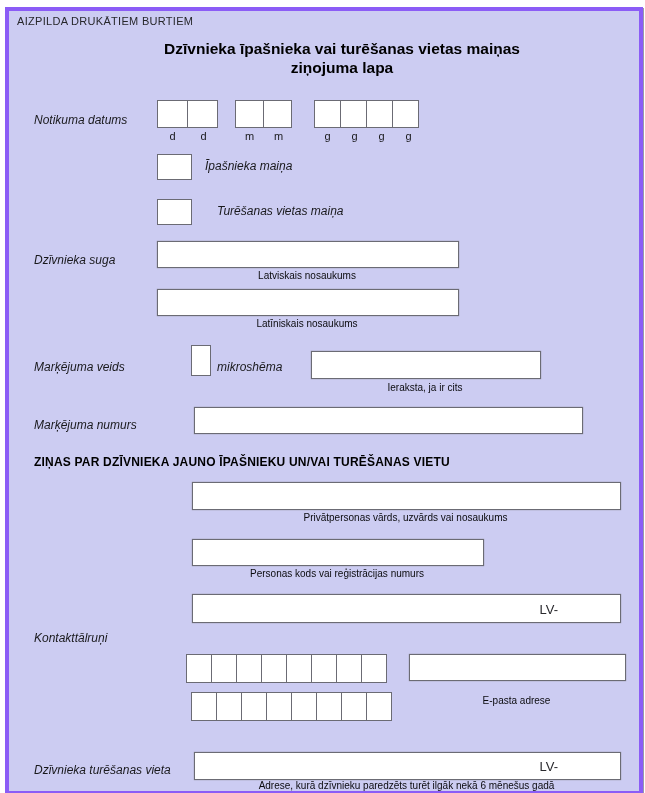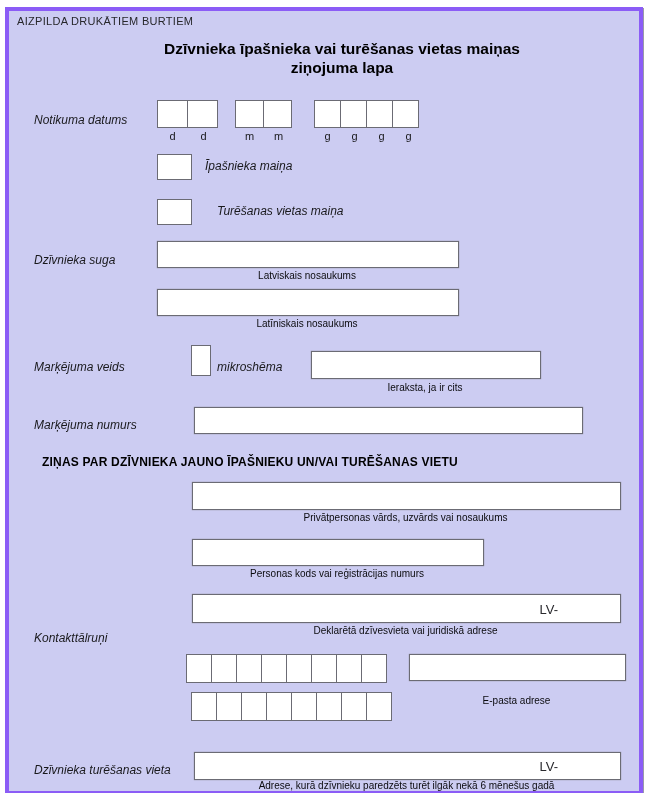--- a/index.html
+++ b/index.html
@@ -8,21 +8,21 @@
     position:absolute; left:5px; top:7px; width:630px; height:780px;
     background:#ccccf2;
     border:4px solid #8b5cf6;
     box-shadow:1px 1px 0 #9a9aa8;
     overflow:hidden;
   }
   .note{position:absolute; top:4px; left:8px; font-size:11px; color:#27272b; letter-spacing:.3px;}
   .title{position:absolute; top:28px; left:0; right:0; text-align:center;
          font-weight:bold; font-size:15.5px; line-height:19px; color:#000;padding-left:36px;}
   .lbl{position:absolute; font-size:12px; color:#19191c; white-space:nowrap;font-style:italic;}
-  .sect{position:absolute; font-size:12px; font-weight:bold; color:#000; white-space:nowrap; letter-spacing:.2px;margin-left:8px;}
+  .sect{position:absolute; font-size:12px; font-weight:bold; color:#000; white-space:nowrap; letter-spacing:.2px;}
   .caption{position:absolute; font-size:10px; color:#0b0b0e; text-align:center; white-space:nowrap;}
   .field{position:absolute; background:#fff; border:1px solid #6b6b74; box-shadow:0 0 0 0.2px #8a8a95;}
   .checkbox{position:absolute; background:#fff; border:1px solid #6b6b74;}
   .cellrow{position:absolute; display:flex; background:#fff; border:1px solid #6b6b74;}
   .cell{border-right:1px solid #6b6b74; background:#fff;}
   .cell:last-child{border-right:none;}
   .dg1 .cell{width:29px; height:26px;}
   .dg2 .cell{width:27px; height:26px;}
   .dg3 .cell{width:25px; height:26px;}
   .ph .cell{width:24px; height:27px;}
@@ -99,21 +99,20 @@
 
   <div class="field" style="left:183px; top:471px; width:427px; height:26px;"></div>
   <div class="caption" style="left:183px; top:501px; width:427px;">Privātpersonas vārds, uzvārds vai nosaukums</div>
 
   <div class="field" style="left:183px; top:528px; width:290px; height:25px;"></div>
   <div class="caption" style="left:183px; top:557px; width:290px;">Personas kods vai reģistrācijas numurs</div>
 
   <div class="field" style="left:183px; top:583px; width:427px; height:27px;">
     <span class="lv">LV-</span>
   </div>
-  <div class="caption" style="left:183px; top:614px; width:427px;">Deklarētā dzīvesvieta vai juridiskā adrese</div>
 
   <div class="lbl" style="left:25px; top:620px;">Kontakttālruņi</div>
   <div class="cellrow ph" style="left:177px; top:643px;">
       <div class="cell"></div>
       <div class="cell"></div>
       <div class="cell"></div>
       <div class="cell"></div>
       <div class="cell"></div>
       <div class="cell"></div>
       <div class="cell"></div>

